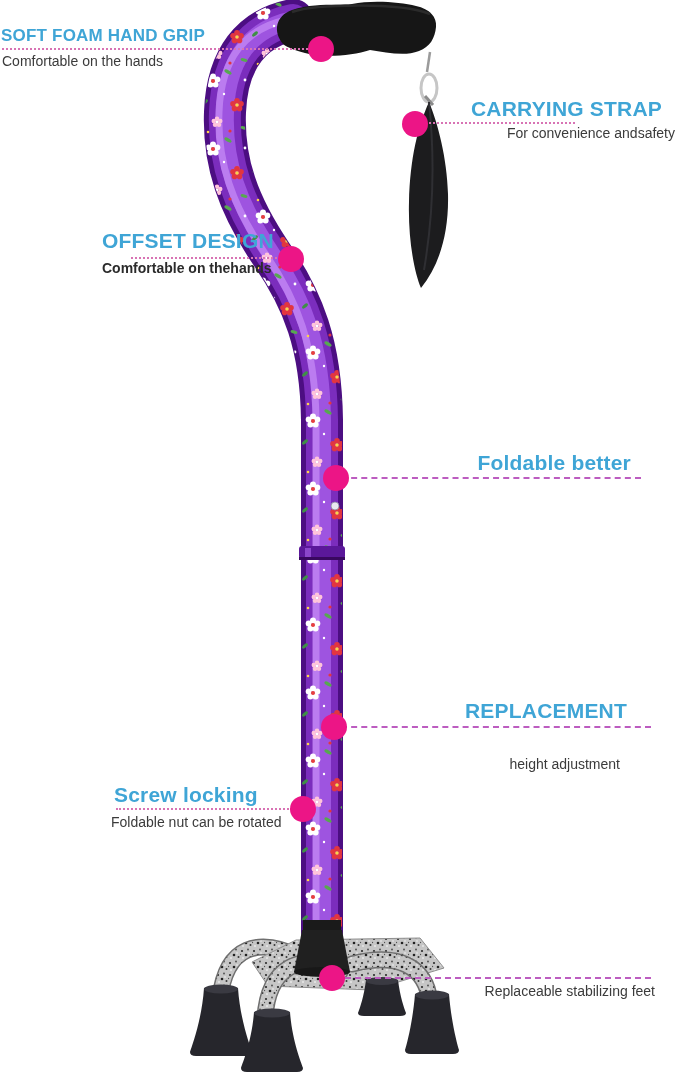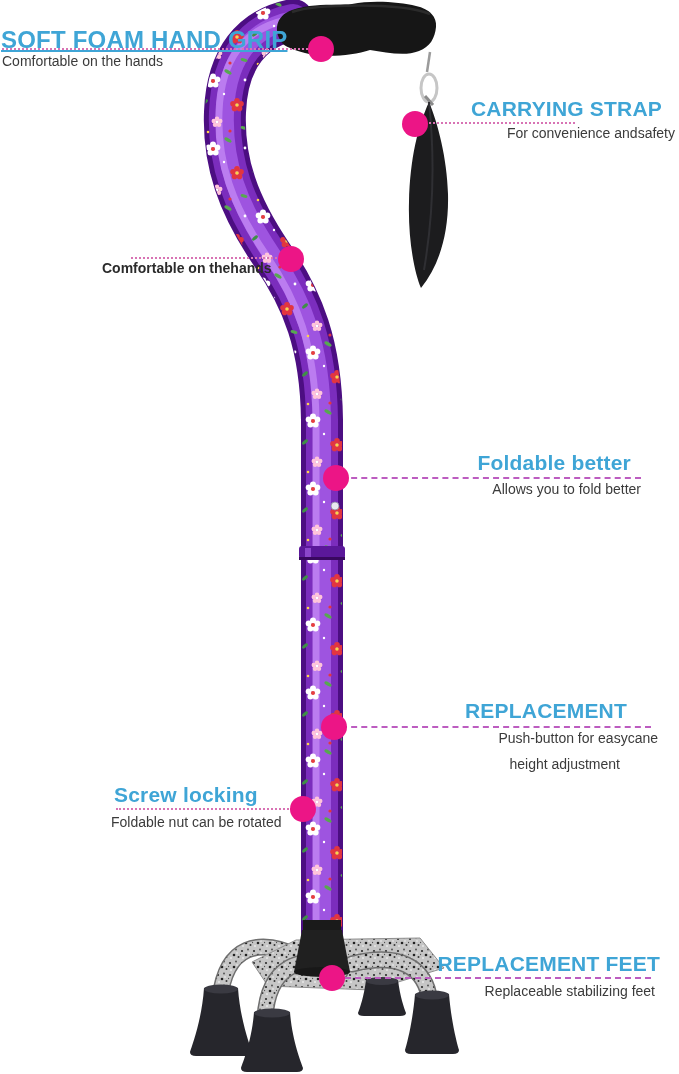--- a/index.html
+++ b/index.html
@@ -5,21 +5,21 @@
   html,body{margin:0;padding:0;background:#fff;}
   .stage{
     position:relative;width:679px;height:1074px;background:#fff;overflow:hidden;
     font-family:"Liberation Sans", sans-serif;
   }
   .cane-svg{position:absolute;left:0;top:0;width:679px;height:1074px;}
   .c-title{
     position:absolute;color:#3FA5D6;font-weight:700;font-size:21px;
     letter-spacing:.2px;white-space:nowrap;line-height:1.1;
   }
-  .c-title.lg{font-size:24px;text-decoration:underline;}
+  .c-title.lg{font-size:17px;}
   .c-desc{
     position:absolute;color:#3B3B3B;font-size:14px;white-space:nowrap;line-height:1.2;
   }
   .c-desc.bold{font-weight:700;color:#2b2b2b;}
   .r{text-align:right;}
   .leader{position:absolute;height:0;border-top:2px dotted #D873B4;}
   .leader.dashed{border-top:2px dashed #BC5CC0;}
   .dot{
     position:absolute;width:26px;height:26px;border-radius:50%;
     background:#EC1586;
@@ -150,38 +150,36 @@
   <div class="c-title lg" style="left:1px;top:27px">SOFT FOAM HAND GRIP</div>
   <div class="leader" style="left:2px;top:48px;width:306px"></div>
   <div class="c-desc" style="left:2px;top:53px">Comfortable on the hands</div>
   <div class="dot" style="left:308px;top:36px"></div>
 
   <div class="c-title r" style="right:17px;top:97px">CARRYING STRAP</div>
   <div class="leader" style="left:417px;top:122px;width:158px"></div>
   <div class="c-desc r" style="right:4px;top:125px">For convenience andsafety</div>
   <div class="dot" style="left:402px;top:111px"></div>
 
+  <div class="c-title" style="left:102px;top:229px">OFFSET DESIGN</div>
   <div class="leader" style="left:131px;top:257px;width:150px"></div>
   <div class="c-desc bold" style="left:102px;top:260px">Comfortable on thehands</div>
   <div class="dot" style="left:278px;top:246px"></div>
 
   <div class="c-title r" style="right:48px;top:451px">Foldable better</div>
   <div class="leader dashed" style="left:341px;top:477px;width:300px"></div>
-  <div class="c-desc r" style="right:38px;top:481px">Allows you to fold better</div>
   <div class="dot" style="left:323px;top:465px"></div>
 
   <div class="c-title r" style="right:52px;top:699px">REPLACEMENT</div>
   <div class="leader dashed" style="left:341px;top:726px;width:310px"></div>
-  <div class="c-desc r" style="right:21px;top:730px">Push-button for easycane</div>
   <div class="c-desc r" style="right:59px;top:756px">height adjustment</div>
   <div class="dot" style="left:321px;top:714px"></div>
 
   <div class="c-title" style="left:114px;top:783px">Screw locking</div>
   <div class="leader" style="left:116px;top:808px;width:176px"></div>
   <div class="c-desc" style="left:111px;top:814px">Foldable nut can be rotated</div>
   <div class="dot" style="left:290px;top:796px"></div>
 
-  <div class="c-title r" style="right:19px;top:952px">REPLACEMENT FEET</div>
   <div class="leader dashed" style="left:345px;top:977px;width:306px"></div>
   <div class="c-desc r" style="right:24px;top:983px">Replaceable stabilizing feet</div>
   <div class="dot" style="left:319px;top:965px"></div>
 
 </div>
 
 </body></html>

